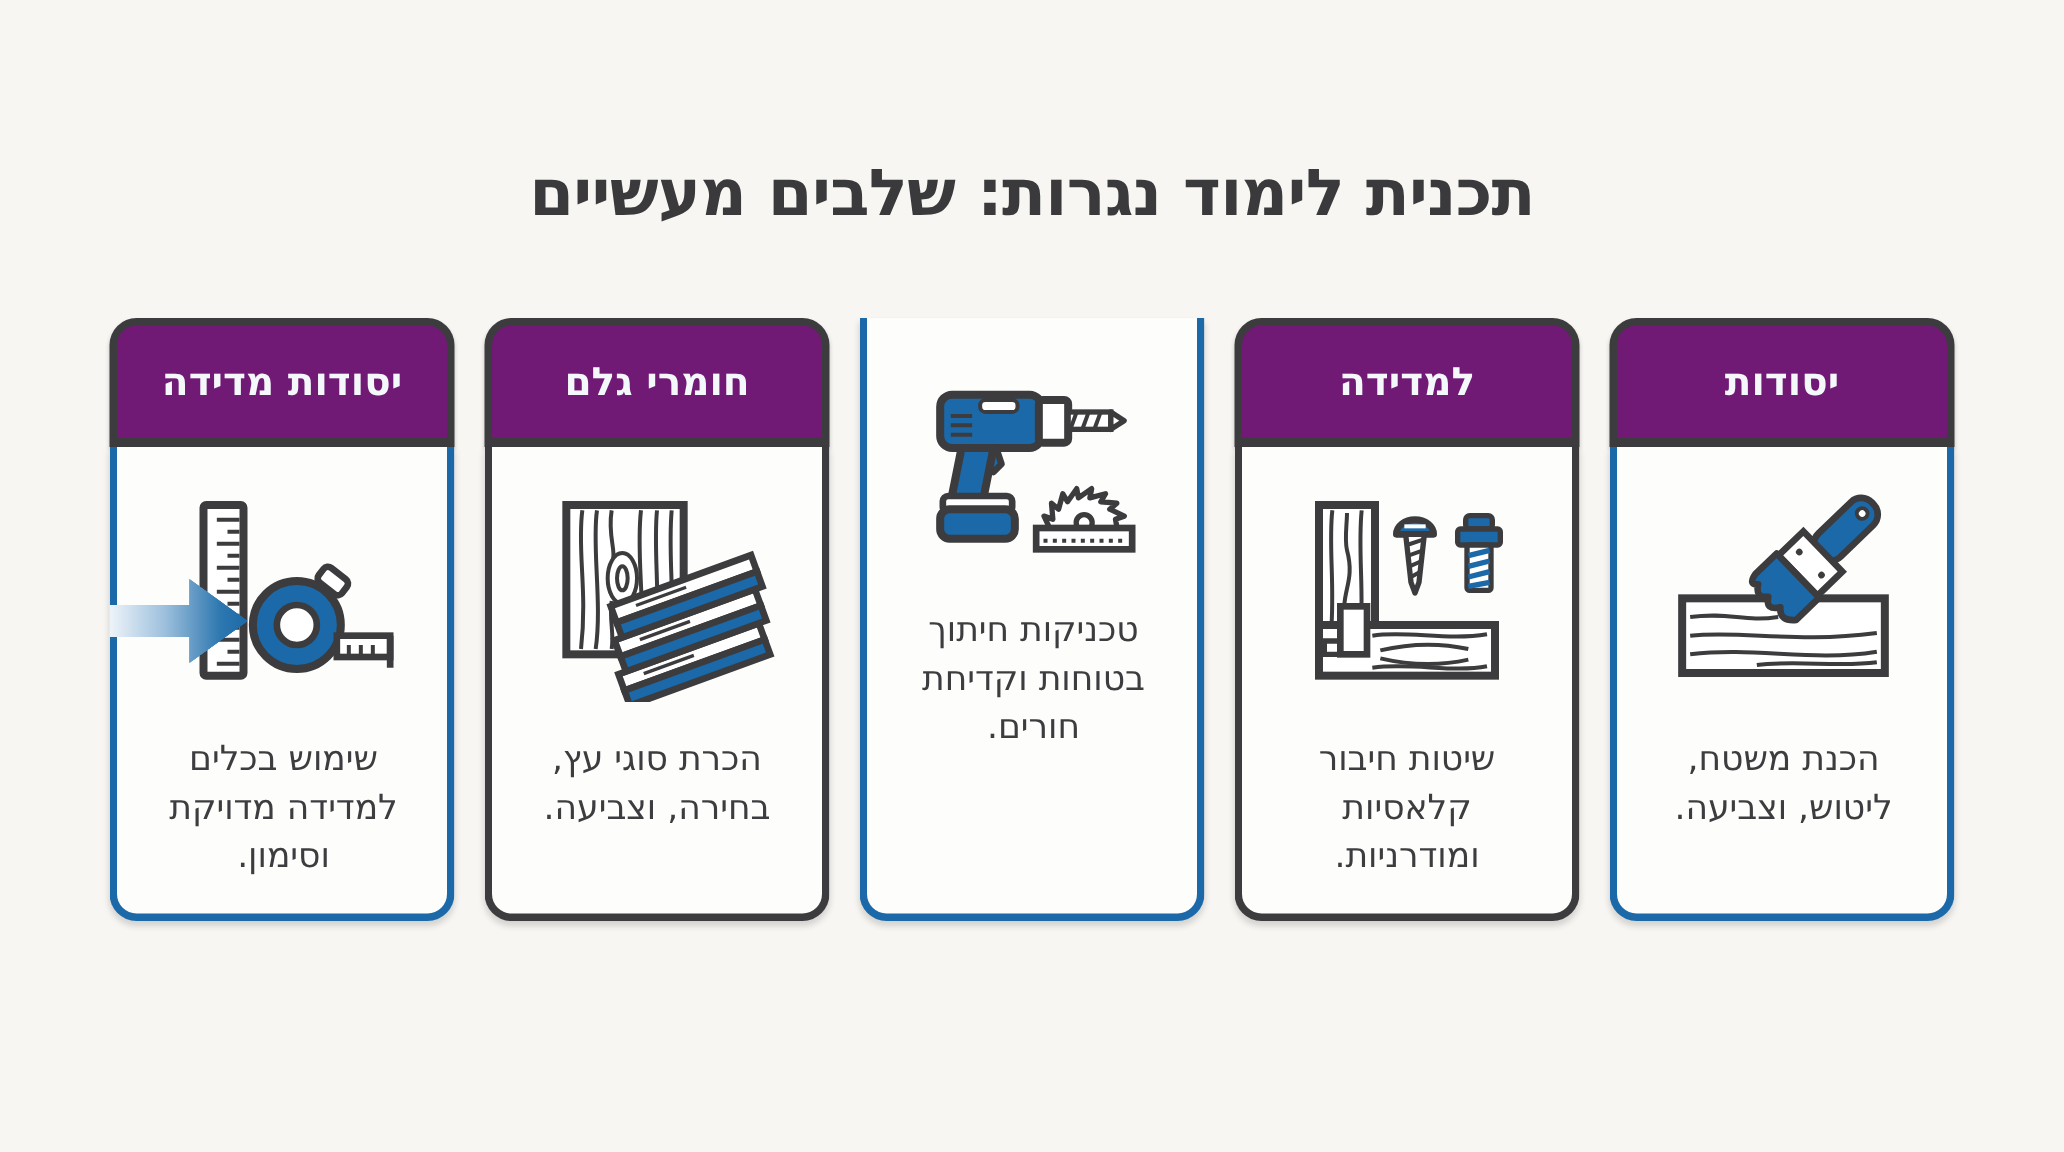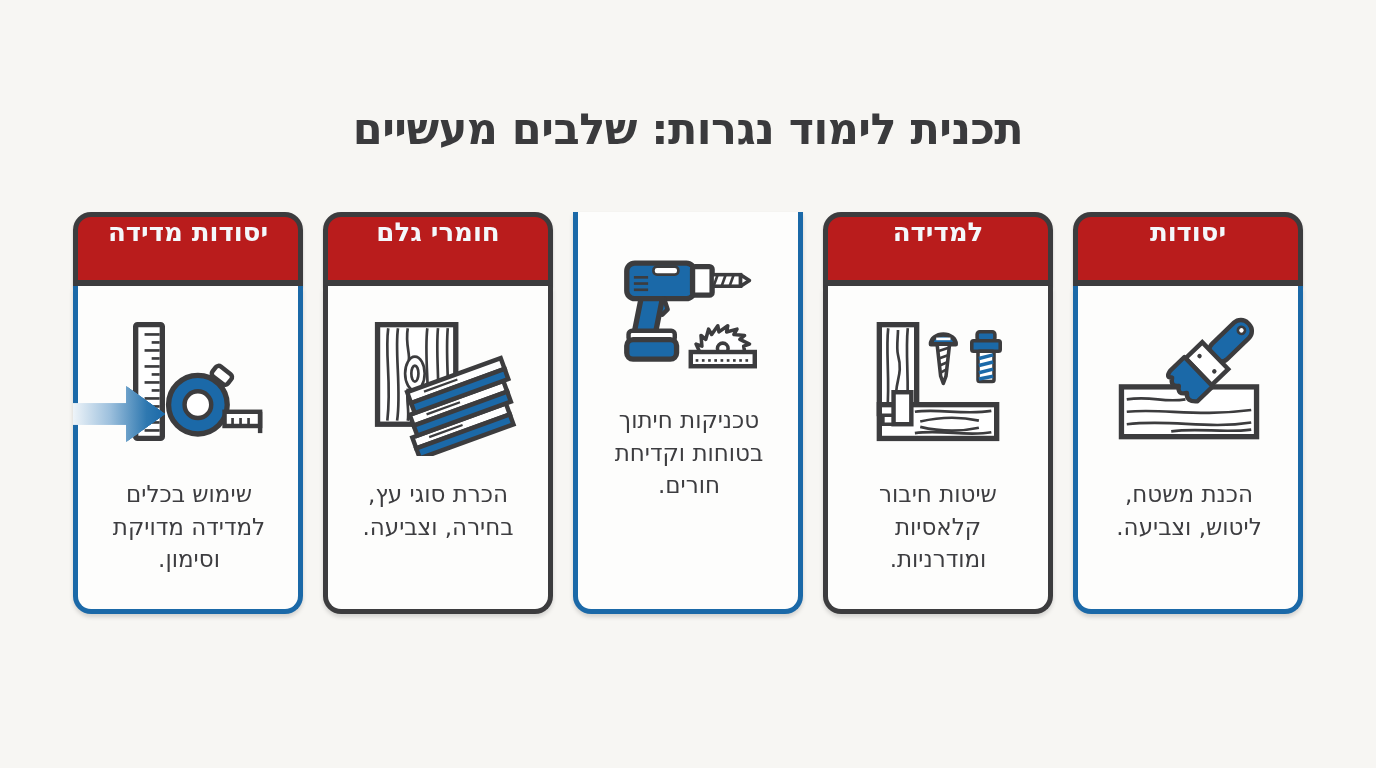--- a/index.html
+++ b/index.html
@@ -30,27 +30,27 @@
   .card{
     width:230px;
     height:402px;
     display:flex;
     flex-direction:column;
     box-sizing:border-box;
     position:relative;
     z-index:1;
   }
   .card-header{
-    background:#b91c1c;
+    background:#701a75;
     border:5px solid #3c3c3e;
     border-bottom-width:6px;
     border-radius:18px 18px 0 0;
-    height:74px;
-    display:flex;
-    align-items:flex-start;
+    height:86px;
+    display:flex;
+    align-items:center;
     justify-content:center;
     color:#f4f8fb;
     font-weight:bold;
     font-size:26px;
     box-sizing:border-box;
     direction:rtl;
     box-shadow:0 2px 3px rgba(0,0,0,0.18);
   }
   .card-body{
     flex:1;

